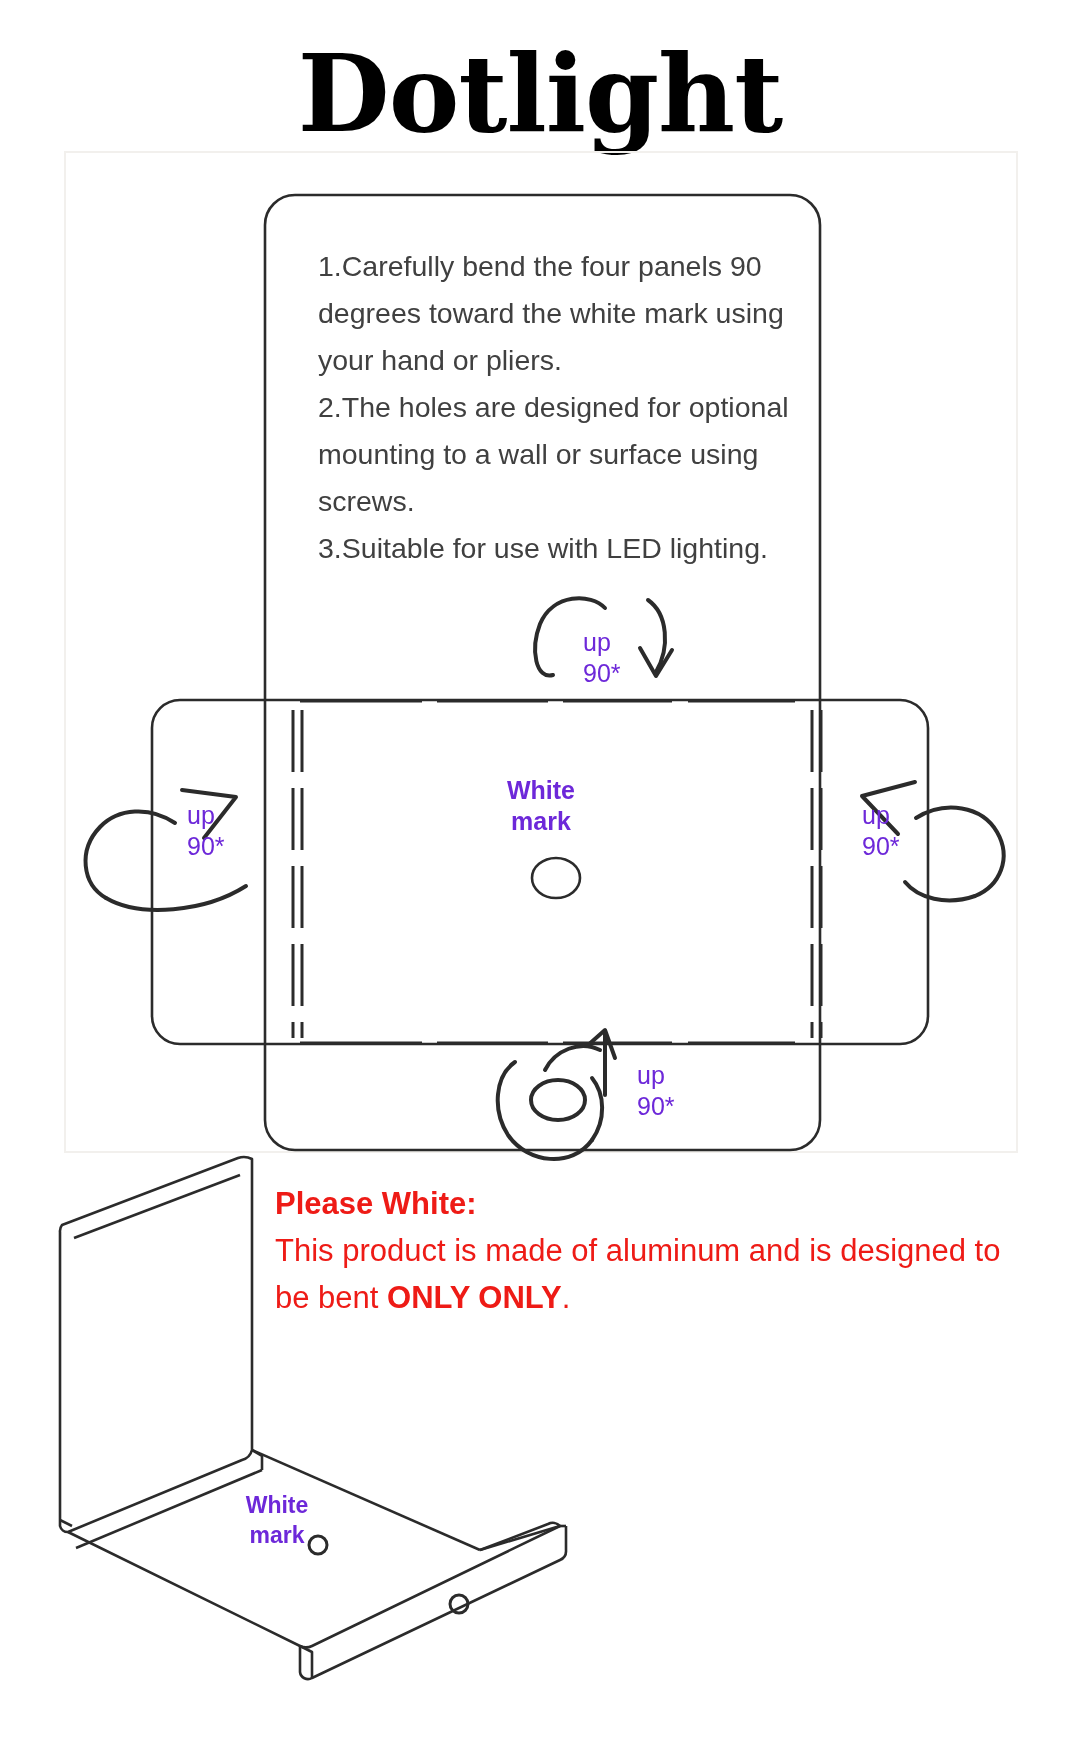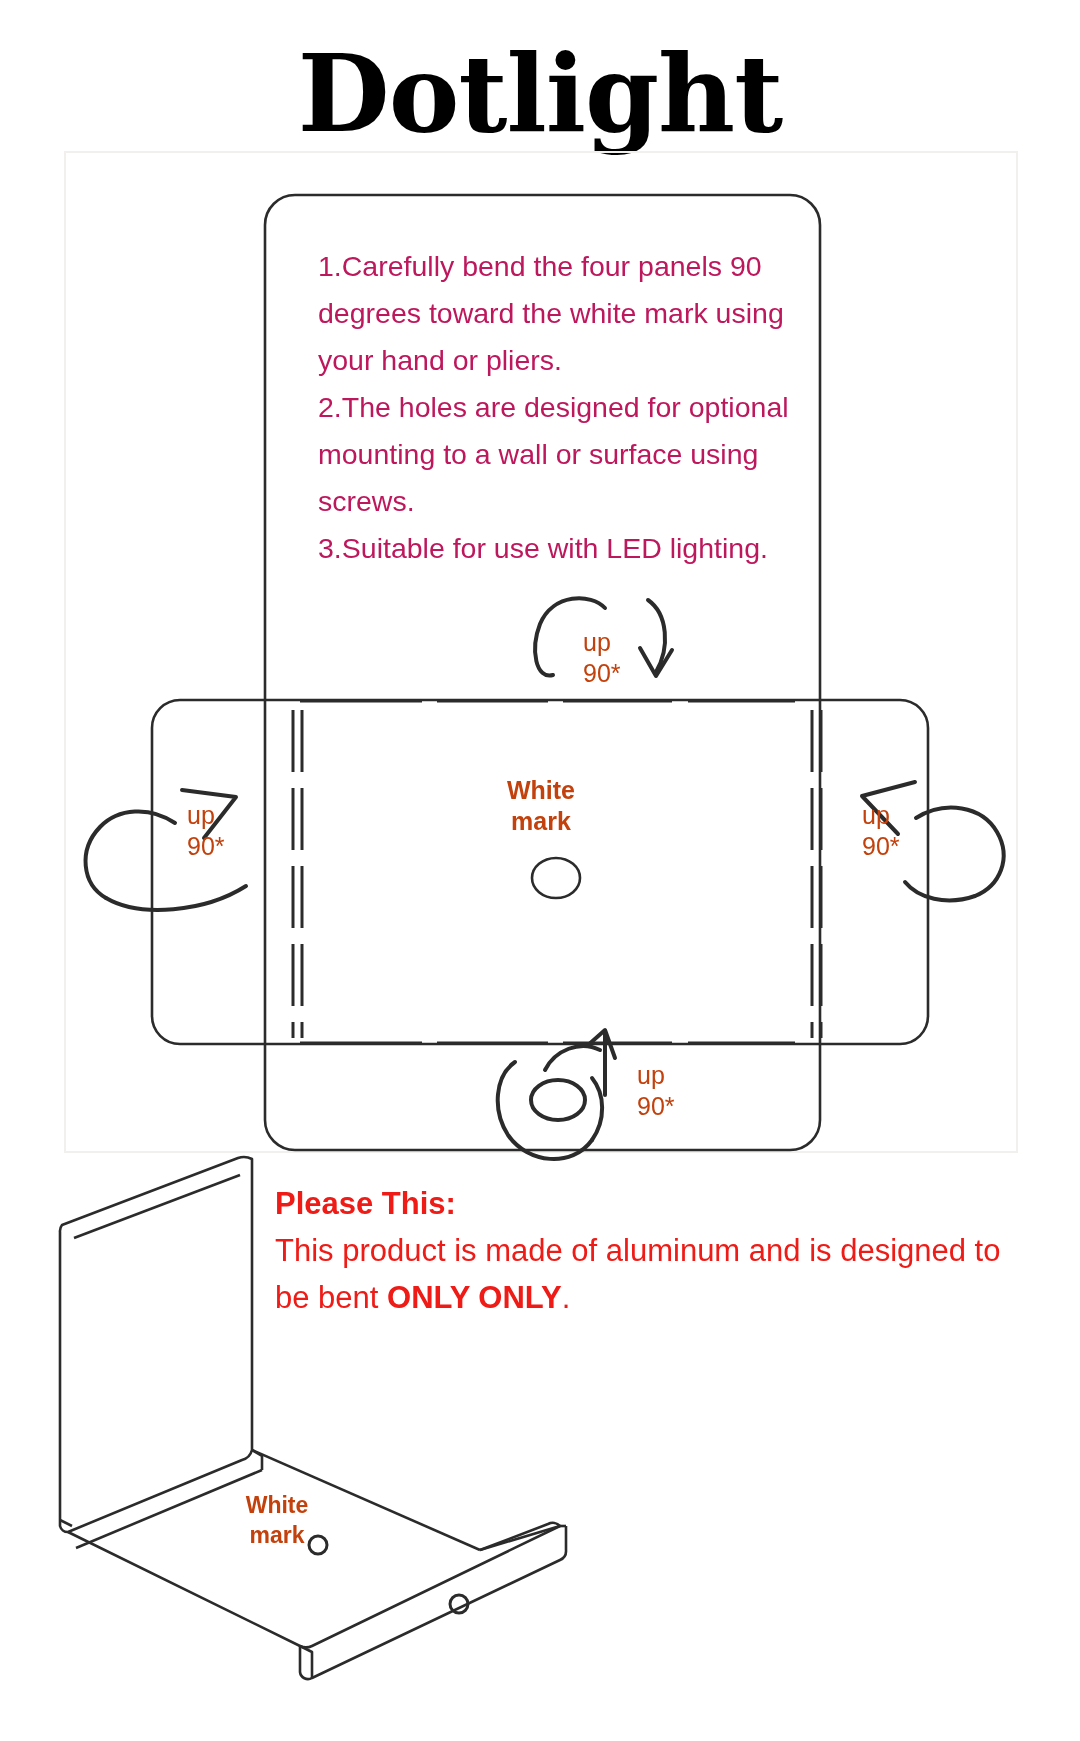--- a/index.html
+++ b/index.html
@@ -35,29 +35,29 @@
     letter-spacing: -1px;
   }
   
   .instructions {
     position: absolute;
     left: 318px;
     top: 243px;
     width: 500px;
     font-size: 28.5px;
     line-height: 47px;
-    color: #be185d;
+    color: #404040;
     white-space: pre-wrap;
   }
   
   .lbl {
     position: absolute;
     font-size: 25px;
     line-height: 31px;
-    color: #c2410c;
+    color: #6d28d9;
     font-weight: 400;
   }
   .lbl.bold {
     font-weight: 700;
     text-align: center;
   }
   .white-mark-top {
     left: 466px;
     top: 775px;
     width: 150px;
@@ -233,17 +233,17 @@
   <div class="lbl up-left" style="white-space:pre-line;">up
 90*</div>
   <div class="lbl up-right" style="white-space:pre-line;">up
 90*</div>
   <div class="lbl up-bottom" style="white-space:pre-line;">up
 90*</div>
   <div class="lbl white-mark-3d" style="white-space:pre-line;">White
 mark</div>
 
   <div class="note">
-    <span class="note-head">Please This:</span>
+    <span class="note-head">Please White:</span>
     <span>This product is made of aluminum and is designed to be bent </span><span class="once">ONLY ONLY</span><span>.</span><br>
   </div>
 
 </div>
 
 </body></html>

